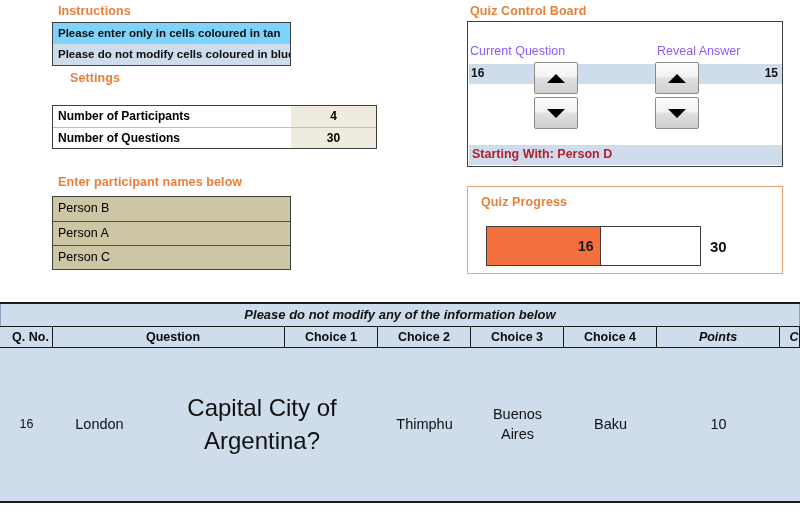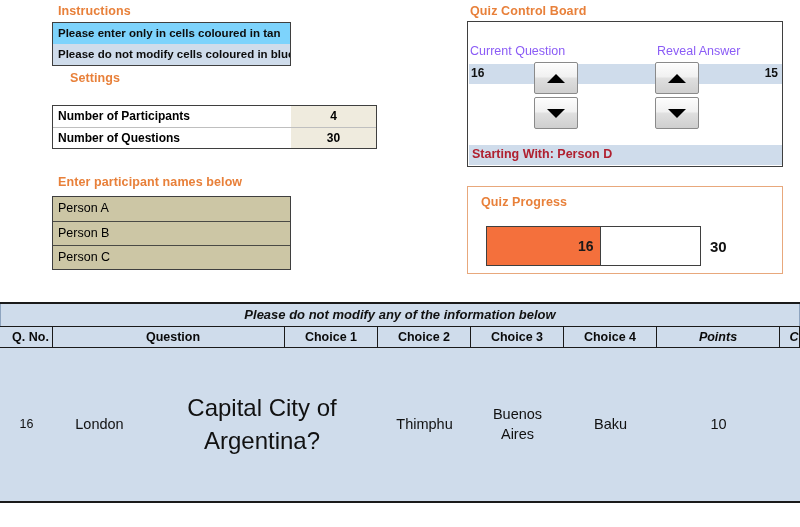--- a/index.html
+++ b/index.html
@@ -330,22 +330,22 @@
   </div>
   <div class="settings-row">
     <div class="settings-label">Number of Questions</div>
     <div class="settings-value">30</div>
   </div>
 </div>
 
 <div class="abs section-title" style="left:58px; top:175px;">Enter participant names below</div>
 
 <div class="abs" id="participants-box">
+  <div class="participant-row">Person B</div>
   <div class="participant-row">Person A</div>
-  <div class="participant-row">Person B</div>
   <div class="participant-row">Person C</div>
 </div>
 
 <div class="abs section-title" style="left:470px; top:4px;">Quiz Control Board</div>
 
 <div class="abs" id="control-board-frame"></div>
 
 <div class="ctrl-heading" id="label-current-question">Current Question</div>
 <div class="ctrl-heading" id="label-reveal-answer">Reveal Answer</div>
 

